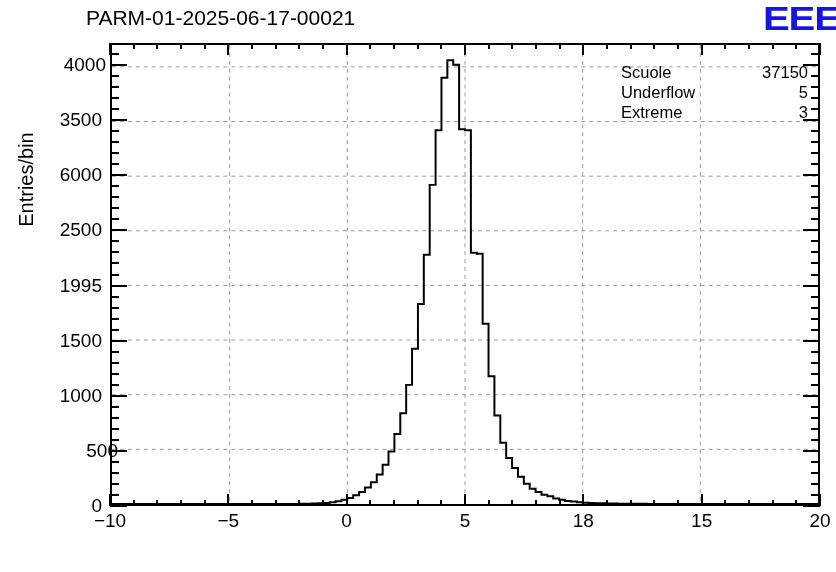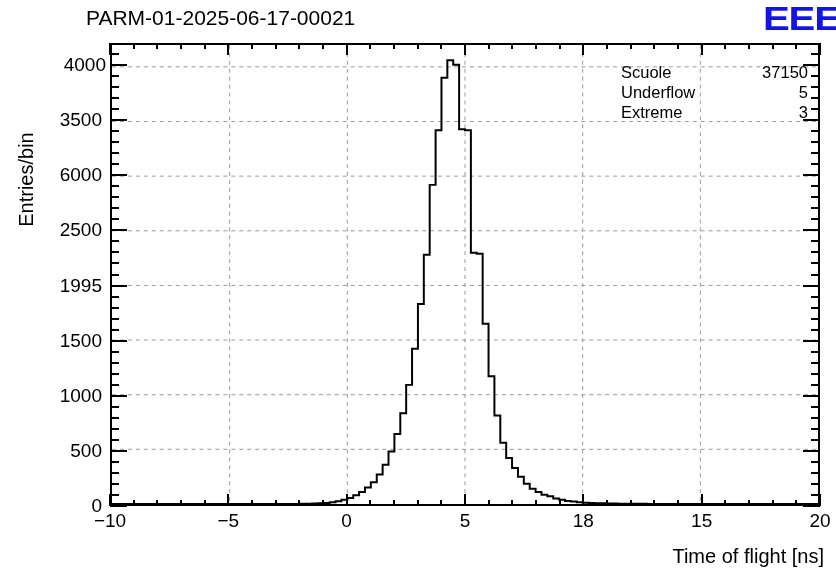--- a/index.html
+++ b/index.html
@@ -89,21 +89,20 @@
 
 <div id="root">
 
   <div class="plot-title">PARM-01-2025-06-17-00021</div>
 
   <div class="logo">
     <div class="logo-eee">EEE</div>
   </div>
 
   <div class="ytitle">Entries/bin</div>
-  <div class="xtitle">Time of flight [ns]</div>
 
   <div id="frame">
     <svg id="grid" preserveAspectRatio="none" viewBox="0 0 710 463">
         <line x1="118.33333333333333" y1="0" x2="118.33333333333333" y2="463" stroke="#9a9a9a" stroke-width="1" stroke-dasharray="4,4"></line>
         <line x1="236.66666666666666" y1="0" x2="236.66666666666666" y2="463" stroke="#9a9a9a" stroke-width="1" stroke-dasharray="4,4"></line>
         <line x1="355" y1="0" x2="355" y2="463" stroke="#9a9a9a" stroke-width="1" stroke-dasharray="4,4"></line>
         <line x1="473.3333333333333" y1="0" x2="473.3333333333333" y2="463" stroke="#9a9a9a" stroke-width="1" stroke-dasharray="4,4"></line>
         <line x1="591.6666666666667" y1="0" x2="591.6666666666667" y2="463" stroke="#9a9a9a" stroke-width="1" stroke-dasharray="4,4"></line>
         <line x1="0" y1="407.8809523809524" x2="710" y2="407.8809523809524" stroke="#9a9a9a" stroke-width="1" stroke-dasharray="4,4"></line>
         <line x1="0" y1="352.76190476190476" x2="710" y2="352.76190476190476" stroke="#9a9a9a" stroke-width="1" stroke-dasharray="4,4"></line>
@@ -269,21 +268,21 @@
     </div>
   <div id="labellayer">
       <div class="xlab" style="left: 110px; top: 510px;">−10</div>
       <div class="xlab" style="left: 228.333px; top: 510px;">−5</div>
       <div class="xlab" style="left: 346.667px; top: 510px;">0</div>
       <div class="xlab" style="left: 465px; top: 510px;">5</div>
       <div class="xlab" style="left: 583.333px; top: 510px;">18</div>
       <div class="xlab" style="left: 701.667px; top: 510px;">15</div>
       <div class="xlab" style="left: 820px; top: 510px;">20</div>
       <div class="ylab" style="left: 0px; width: 102px; top: 506px;">0</div>
-      <div class="ylab" style="left: 0px; width: 102px; top: 450.881px;">500</div>
+      <div class="ylab" style="left: 16px; width: 102px; top: 450.881px;">500</div>
       <div class="ylab" style="left: 0px; width: 102px; top: 395.762px;">1000</div>
       <div class="ylab" style="left: 0px; width: 102px; top: 340.643px;">1500</div>
       <div class="ylab" style="left: 0px; width: 102px; top: 285.524px;">1995</div>
       <div class="ylab" style="left: 0px; width: 102px; top: 230.405px;">2500</div>
       <div class="ylab" style="left: 0px; width: 102px; top: 175.286px;">6000</div>
       <div class="ylab" style="left: 0px; width: 102px; top: 120.167px;">3500</div>
       <div class="ylab" style="left: 4px; width: 102px; top: 65.0476px;">4000</div>
     </div>
 
   <div id="stats">

